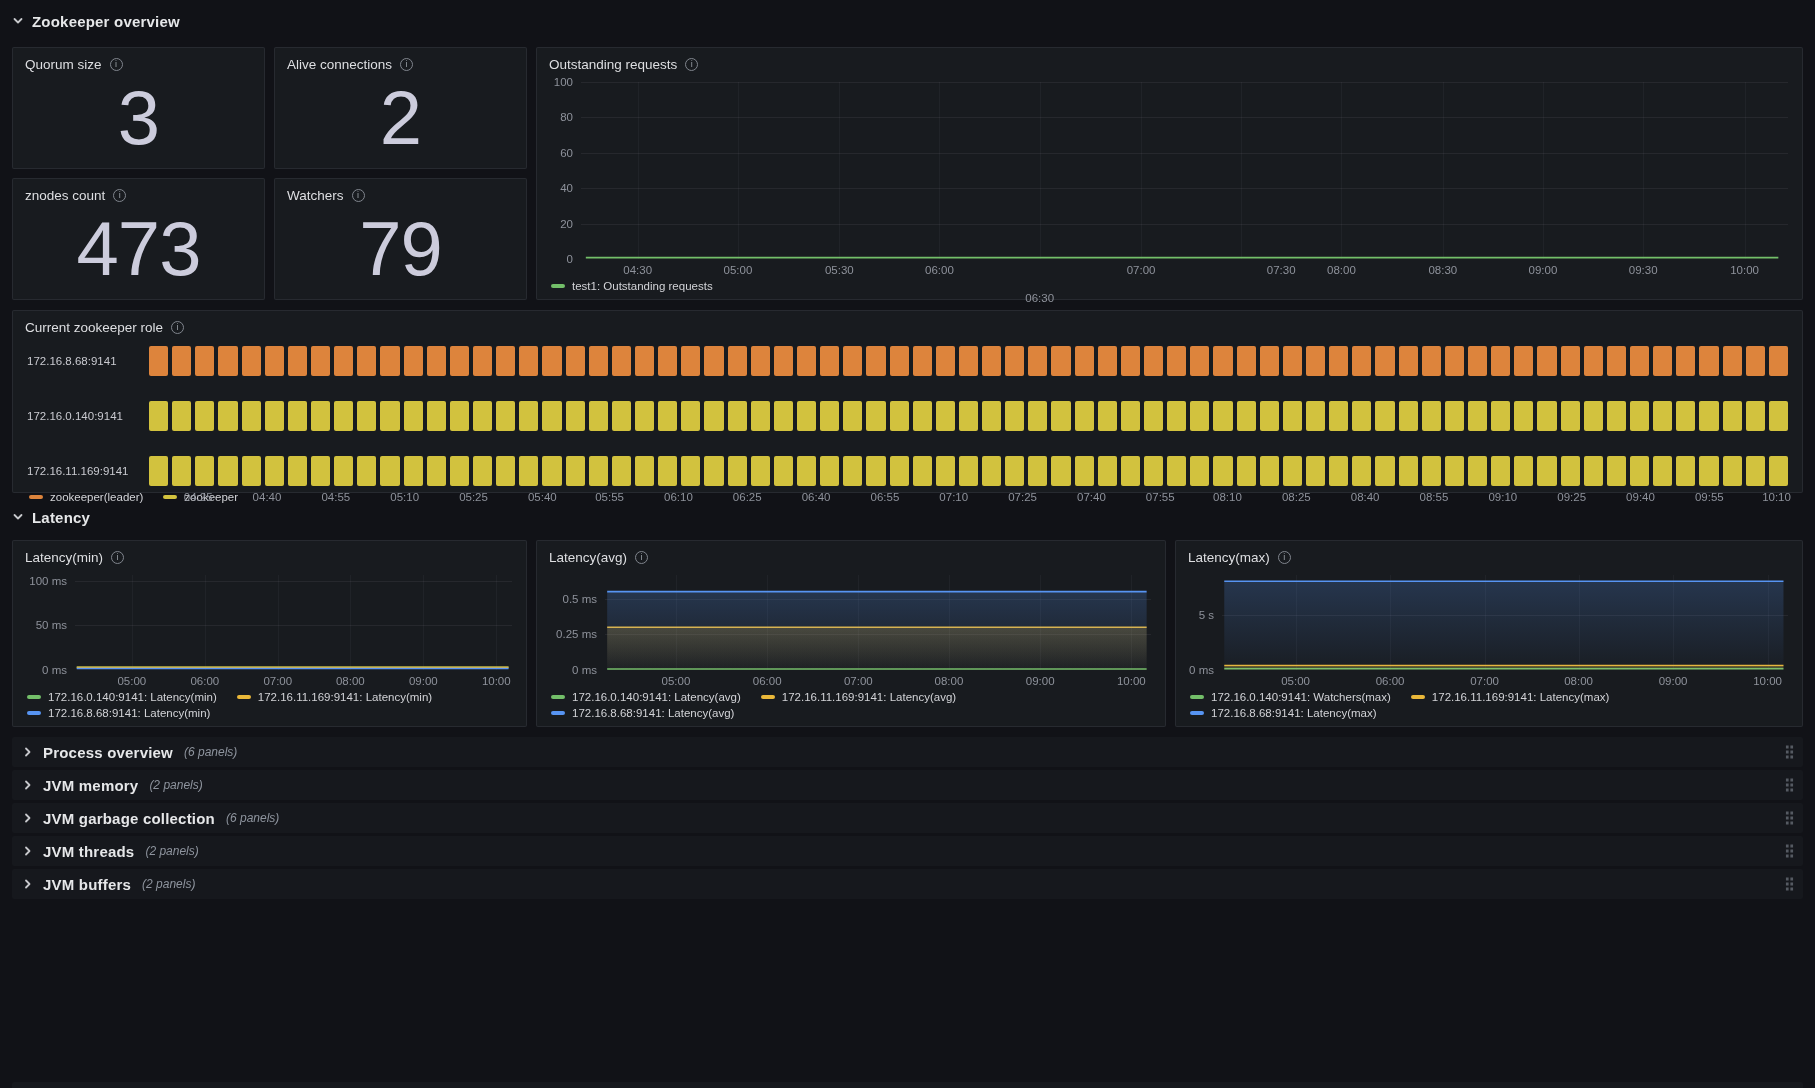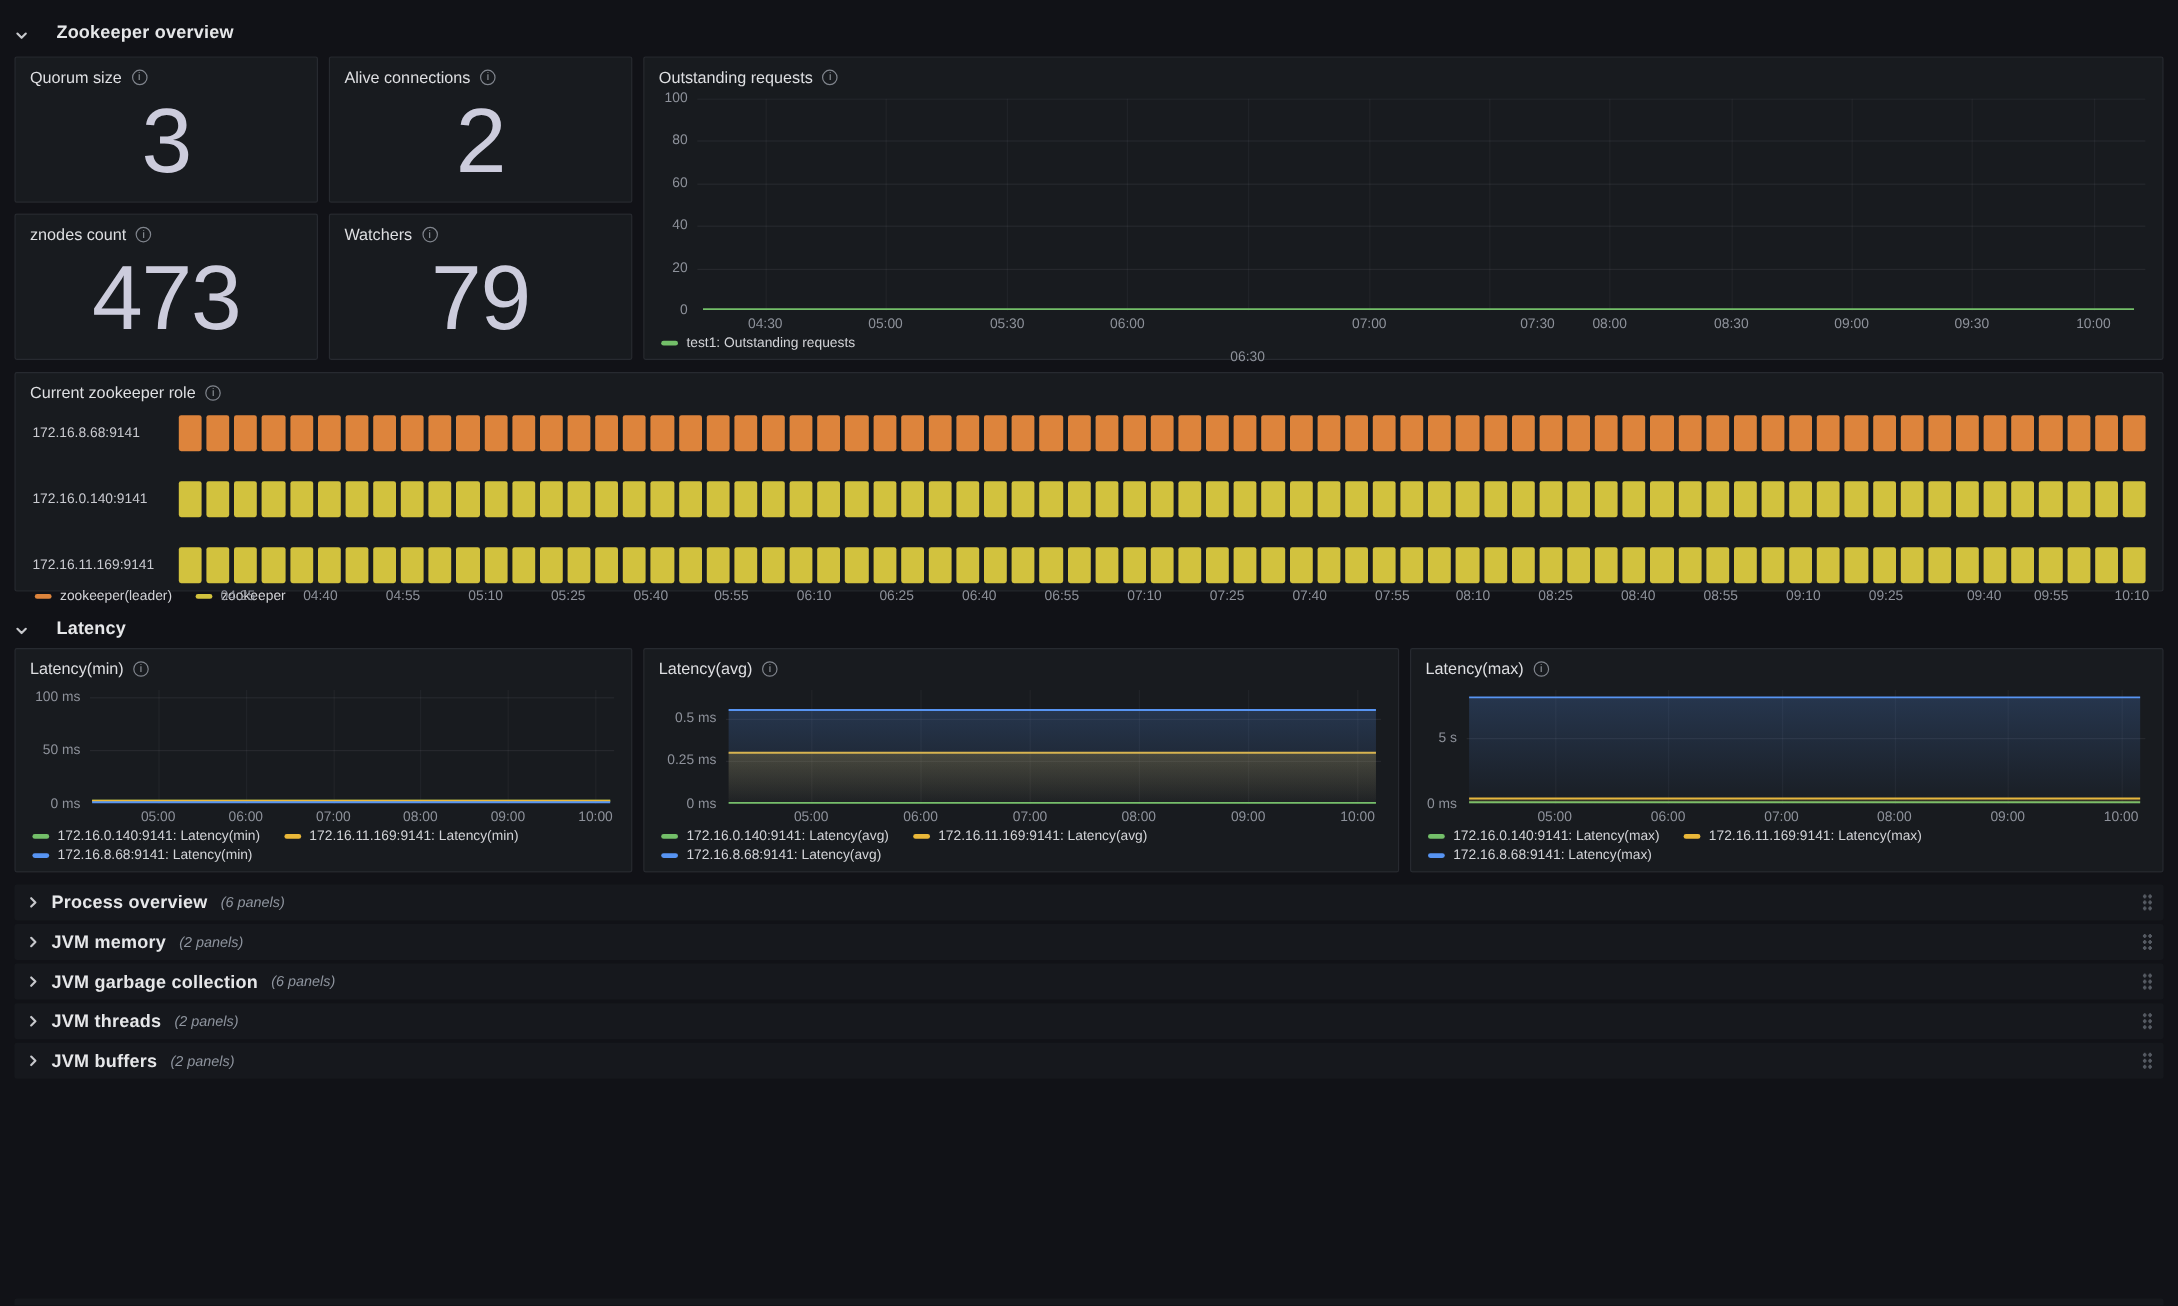--- a/index.html
+++ b/index.html
@@ -1,20 +1,20 @@
 <!DOCTYPE html>
 <html><head>
 <meta charset="utf-8">
 <style>
   *{box-sizing:border-box;margin:0;padding:0}
   html,body{width:1815px;height:1088px;overflow:hidden}
   body{background:#111217;font-family:"Liberation Sans",sans-serif;color:#d8d9da;position:relative}
   .dash{padding:6px 12px 0 12px}
 
-  .sec-head{display:flex;align-items:flex-end;gap:23px;height:30px;margin-bottom:11px;cursor:pointer}
+  .sec-head{display:flex;align-items:center;gap:8px;height:30px;margin-bottom:11px;cursor:pointer}
   .sec-head.latency{margin-top:9px;margin-bottom:8px}
   .sec-title{font-size:15px;font-weight:700;color:#e6e7e9;letter-spacing:.2px}
   .chev{width:12px;height:12px;flex:0 0 auto}
   .chev polyline{fill:none;stroke:#c7c8cc;stroke-width:1.8;stroke-linecap:round;stroke-linejoin:round}
 
   .panel{background:#181b1f;border:1px solid rgba(204,204,220,.09);border-radius:2px;display:flex;flex-direction:column;min-width:0;min-height:0}
   .panel-head{display:flex;align-items:center;gap:8px;padding:9px 12px 2px 12px;cursor:pointer}
   .panel-title{font-size:13.5px;font-weight:500;color:#dedfe2;white-space:nowrap}
   .info{width:13px;height:13px;border:1px solid #80858d;border-radius:50%;color:#9aa0a6;font-size:9px;line-height:11px;text-align:center;flex:0 0 auto;cursor:pointer}
 
@@ -411,21 +411,21 @@
             <div class="xtick" style="left: 49.1%;">07:10</div>
             <div class="xtick" style="left: 53.3%;">07:25</div>
             <div class="xtick" style="left: 57.5%;">07:40</div>
             <div class="xtick" style="left: 61.7%;">07:55</div>
             <div class="xtick" style="left: 65.8%;">08:10</div>
             <div class="xtick" style="left: 70%;">08:25</div>
             <div class="xtick" style="left: 74.2%;">08:40</div>
             <div class="xtick" style="left: 78.4%;">08:55</div>
             <div class="xtick" style="left: 82.6%;">09:10</div>
             <div class="xtick" style="left: 86.8%;">09:25</div>
-            <div class="xtick" style="left: 91%; margin-left: 13px;">09:40</div>
+            <div class="xtick" style="left: 91%;">09:40</div>
             <div class="xtick" style="left: 95.2%;">09:55</div>
             <div class="xtick" style="left: 99.3%;">10:10</div>
           </div>
         </div>
         <div class="legend">
           <div class="leg-row">
             <div class="leg-item">
               <span class="leg-swatch" style="background: rgb(221, 132, 60);"></span>
               <span class="leg-label">zookeeper(leader)</span>
             </div>
@@ -608,21 +608,21 @@
             <div class="xtick" style="left: 29.7%;">06:00</div>
             <div class="xtick" style="left: 46.4%;">07:00</div>
             <div class="xtick" style="left: 63%;">08:00</div>
             <div class="xtick" style="left: 79.7%;">09:00</div>
             <div class="xtick" style="left: 96.4%;">10:00</div>
           </div>
           <div class="legend">
             <div class="leg-row">
               <div class="leg-item">
                 <span class="leg-swatch" style="background: rgb(115, 191, 105);"></span>
-                <span class="leg-label">172.16.0.140:9141: Latency(max)</span>
+                <span class="leg-label">172.16.0.140:9141: Watchers(max)</span>
               </div>
               <div class="leg-item">
                 <span class="leg-swatch" style="background: rgb(234, 184, 57);"></span>
                 <span class="leg-label">172.16.11.169:9141: Latency(max)</span>
               </div>
             </div>
             <div class="leg-row">
               <div class="leg-item">
                 <span class="leg-swatch" style="background: rgb(87, 148, 242);"></span>
                 <span class="leg-label">172.16.8.68:9141: Latency(max)</span>

